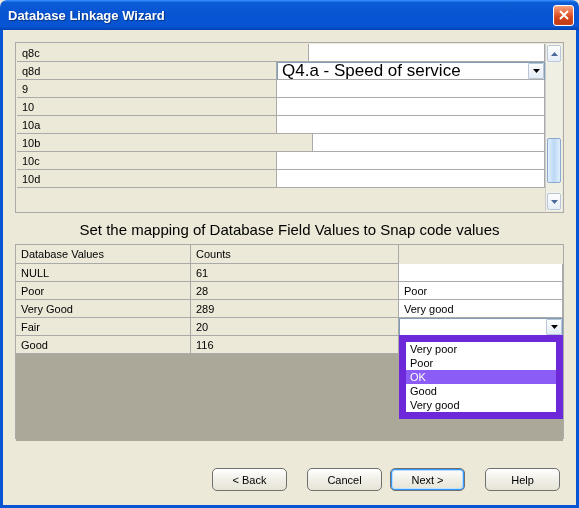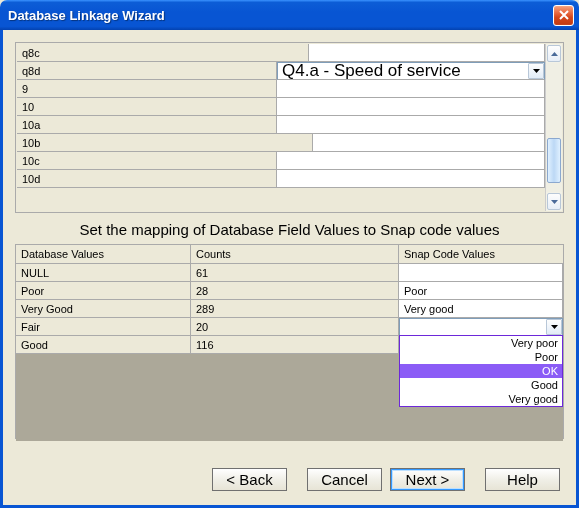--- a/index.html
+++ b/index.html
@@ -130,39 +130,38 @@
     position:relative;
     overflow:visible;
   }
   .mapbody {
     background:#aca899;
     height:177px;
   }
   .dropdown {
     position:absolute;
     background:#fff;
-    border:1px solid #6d28d9;
+    border:7px solid #6d28d9;
     font-size:11px;
     z-index:10;
-    text-align:right;
   }
   .dropdown .opt { padding:1px 4px; }
   .dropdown .opt.sel { background:#8b5cf6; color:#fff; }
   .btnrow {
     position:absolute;
     bottom:14px; right:16px;
     display:flex; gap:8px;
   }
   .btn {
     min-width:75px;
     height:23px;
     background: linear-gradient(#fff,#f0efe7 50%,#e7e4d6);
     border:1px solid #707070;
-    border-radius:0;
-    font-size:15px;
+    border-radius:5px;
+    font-size:11px;
     font-family:Tahoma,sans-serif;
     padding:0 8px;
     display:flex;align-items:center;justify-content:center;
   }
   .btn.default {
     box-shadow: 0 0 0 1px #3399ff inset, 0 0 0 2px #bde0ff inset;
   }
 </style>
 </head>
 <body>
@@ -240,21 +239,20 @@
       </div>
     </div>
   </div>
 
   <div class="caption">Set the mapping of Database Field Values to Snap code values</div>
 
   <div class="mappanel">
     <div class="colheads">
       <div class="colhead" style="width:175px">Database Values</div>
       <div class="colhead" style="width:208px">Counts</div>
-      <div class="colhead" style="flex:1;border-right:none">Snap Code Values</div>
     </div>
     <div class="mapbody" id="map-rows">
         <div class="row">
           <div class="cell" style="width: 175px;">NULL</div>
           <div class="cell" style="width: 208px;">61</div>
           <div class="cell editcell" style="flex: 1 1 0%; height: 18px; border-bottom: 1px solid rgb(170, 170, 170);"></div>
         </div>
         <div class="row">
           <div class="cell" style="width: 175px;">Poor</div>
           <div class="cell" style="width: 208px;">28</div>

